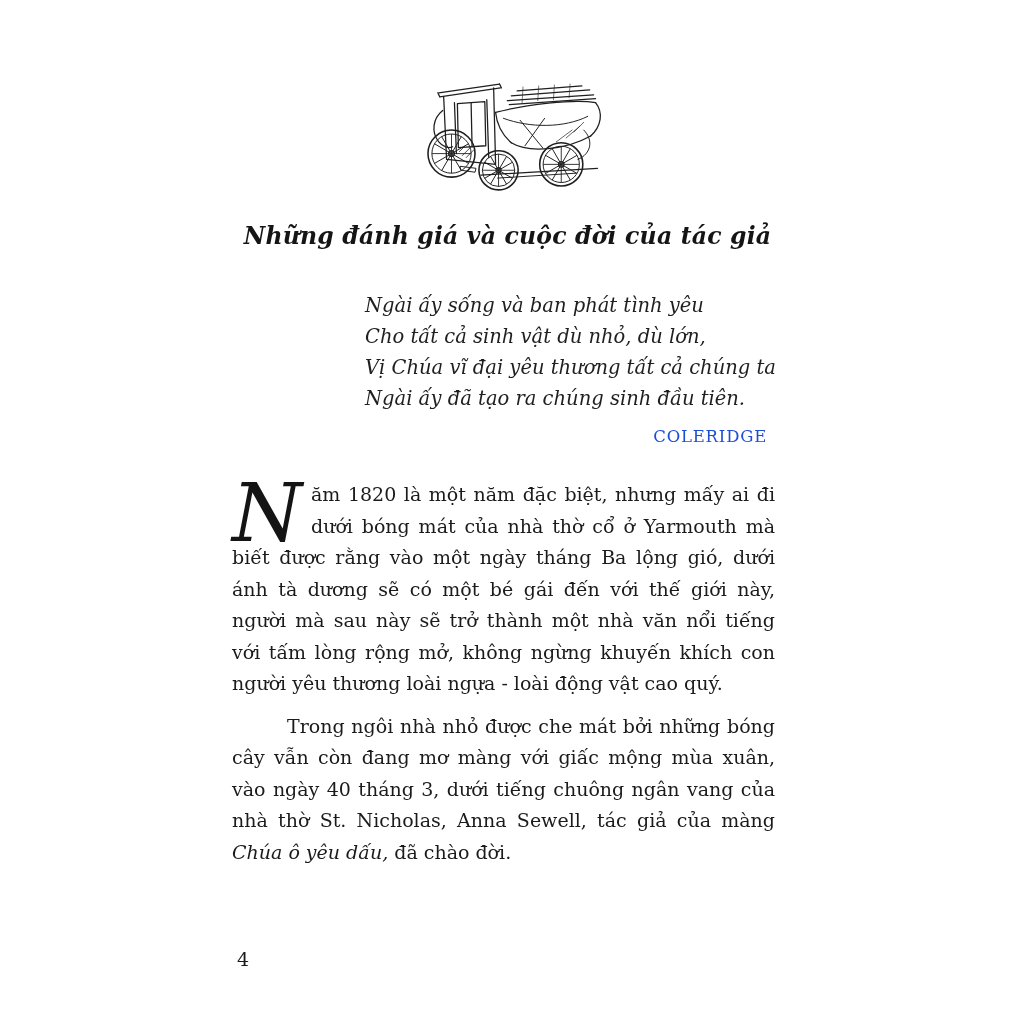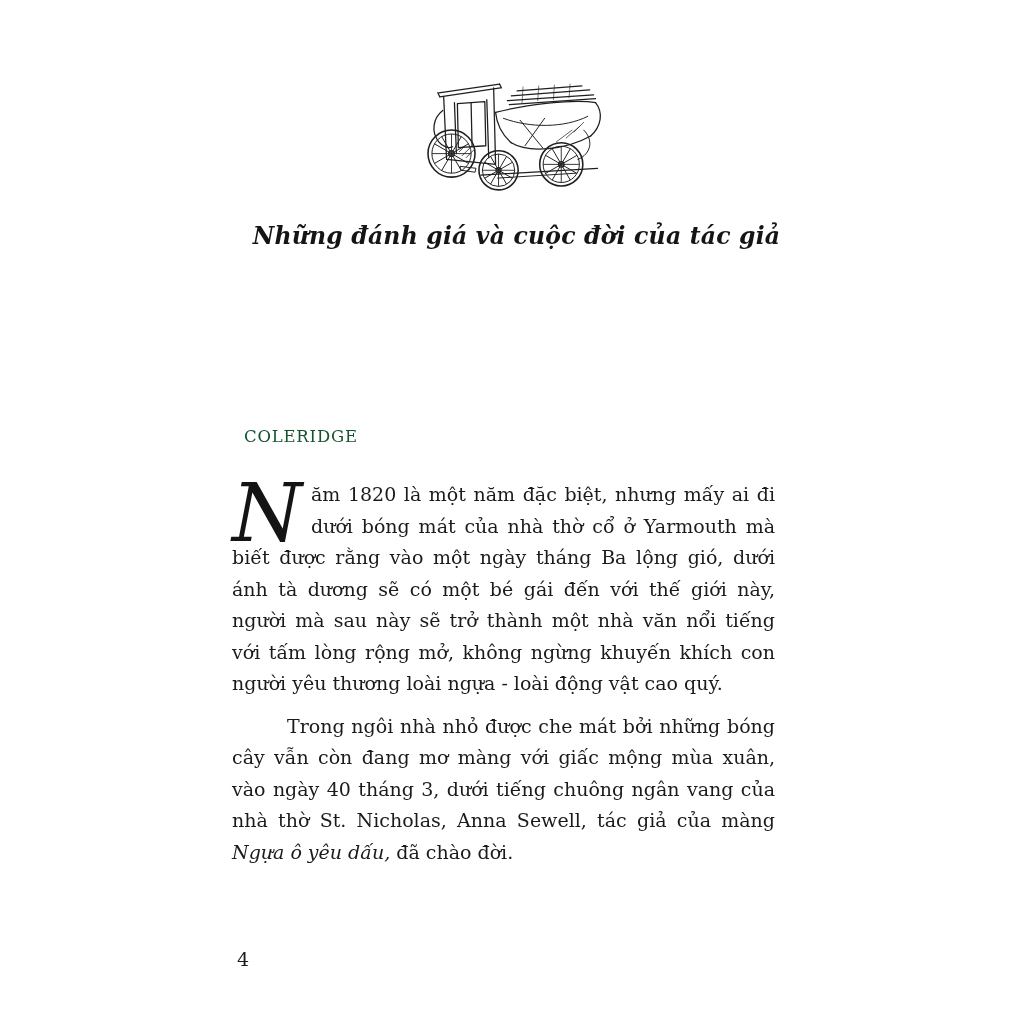--- a/index.html
+++ b/index.html
@@ -11,41 +11,41 @@
     position:relative;
     overflow:hidden;
   }
   .page{position:absolute;inset:0;background:#ffffff;}
 
   .illustration{
     position:absolute;left:427px;top:71px;width:196px;height:126px;
   }
 
   .heading{
-    position:absolute;left:245px;top:220px;width:543px;
+    position:absolute;left:236px;top:220px;width:543px;
     text-align:center;
     font-size:23.5px;line-height:32px;
     font-weight:bold;font-style:italic;
     color:#151515;
     letter-spacing:.2px;
   }
 
   .poem{
     position:absolute;left:365px;top:290px;
     font-style:italic;
     font-size:19.5px;line-height:31px;
     color:#1f1f1f;
     white-space:nowrap;
   }
 
   .attribution{
-    position:absolute;left:244px;top:427px;width:543px;
-    text-align:left;
+    position:absolute;left:224px;top:427px;width:543px;
+    text-align:right;
     font-size:16.5px;letter-spacing:.8px;
-    color:#14532d;
+    color:#1d4ed8;
   }
 
   .body-text{
     position:absolute;left:232px;top:479px;width:543px;
     font-size:19px;line-height:31.5px;
     text-align:justify;
     color:#1b1b1b;
   }
   .body-text p{margin:0;}
   .body-text p + p{margin-top:11px;}
@@ -144,23 +144,29 @@
         <line x1="-18.5" y1="0" x2="18.5" y2="0" transform="rotate(60)"></line>
         <line x1="-18.5" y1="0" x2="18.5" y2="0" transform="rotate(90)"></line>
         <line x1="-18.5" y1="0" x2="18.5" y2="0" transform="rotate(120)"></line>
         <line x1="-18.5" y1="0" x2="18.5" y2="0" transform="rotate(150)"></line>
       </g>
     </g>
   </svg>
 
   <div class="heading">Những đánh giá và cuộc đời của tác giả</div>
 
+  <div class="poem">
+    <div>Ngài ấy sống và ban phát tình yêu</div>
+    <div>Cho tất cả sinh vật dù nhỏ, dù lớn,</div>
+    <div>Vị Chúa vĩ đại yêu thương tất cả chúng ta</div>
+    <div>Ngài ấy đã tạo ra chúng sinh đầu tiên.</div>
+  </div>
 
   <div class="attribution">COLERIDGE</div>
 
   <div class="body-text">
     <p><span class="dropcap">N</span><span>ăm 1820 là một năm đặc biệt, nhưng mấy ai đi dưới bóng mát của nhà thờ cổ ở Yarmouth mà biết được rằng vào một ngày tháng Ba lộng gió, dưới ánh tà dương sẽ có một bé gái đến với thế giới này, người mà sau này sẽ trở thành một nhà văn nổi tiếng với tấm lòng rộng mở, không ngừng khuyến khích con người yêu thương loài ngựa - loài động vật cao quý.</span></p>
-    <p class="para-indent"><span>Trong ngôi nhà nhỏ được che mát bởi những bóng cây vẫn còn đang mơ màng với giấc mộng mùa xuân, vào ngày 40 tháng 3, dưới tiếng chuông ngân vang của nhà thờ St. Nicholas, </span><span class="bold">Anna Sewell</span><span>, tác giả của màng </span><span class="italic">Ngựa ô yêu dấu,</span><span> đã chào đời.</span></p>
+    <p class="para-indent"><span>Trong ngôi nhà nhỏ được che mát bởi những bóng cây vẫn còn đang mơ màng với giấc mộng mùa xuân, vào ngày 40 tháng 3, dưới tiếng chuông ngân vang của nhà thờ St. Nicholas, </span><span class="bold">Anna Sewell</span><span>, tác giả của màng </span><span class="italic">Chúa ô yêu dấu,</span><span> đã chào đời.</span></p>
   </div>
 
   <div class="page-number">4</div>
 
 </div>
 
 </body></html>

